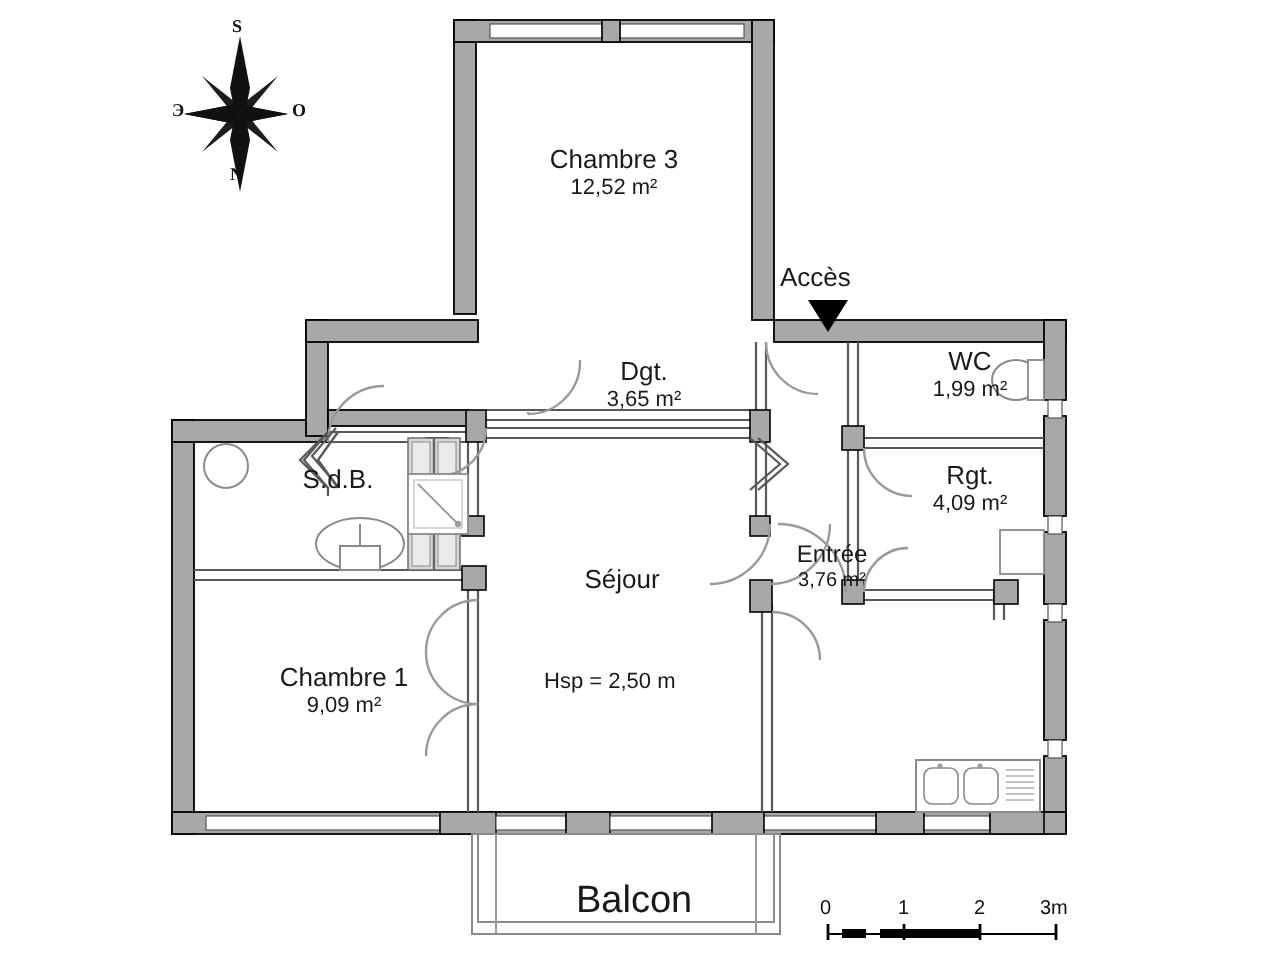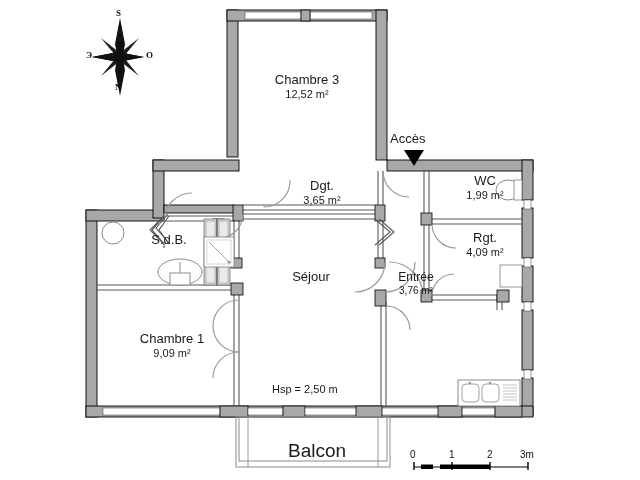--- a/index.html
+++ b/index.html
@@ -279,25 +279,25 @@
 
   <div class="roomlabel" style="left:442px;top:230px;width:86px;">
     <div class="nm">Rgt.</div>
     <div class="ar">4,09 m²</div>
   </div>
 
   <div class="roomlabel" style="left:122px;top:232px;width:94px;">
     <div class="nm">S.d.B.</div>
   </div>
 
-  <div class="roomlabel" style="left:254px;top:269px;width:114px;">
+  <div class="roomlabel" style="left:254px;top:282px;width:114px;">
     <div class="nm">Séjour</div>
   </div>
 
-  <div class="plain" style="left:272px;top:335px;font-size:11px;margin-top:48px;">Hsp = 2,50 m</div>
+  <div class="plain" style="left:272px;top:335px;font-size:11px;">Hsp = 2,50 m</div>
 
   <div class="roomlabel" style="left:112px;top:331px;width:120px;">
     <div class="nm">Chambre 1</div>
     <div class="ar">9,09 m²</div>
   </div>
 
 
   <div class="plain" style="left:288px;top:440px;font-size:19px;">Balcon</div>
 
   <div class="plain" style="left:390px;top:131px;font-size:13px;">Accès</div>

